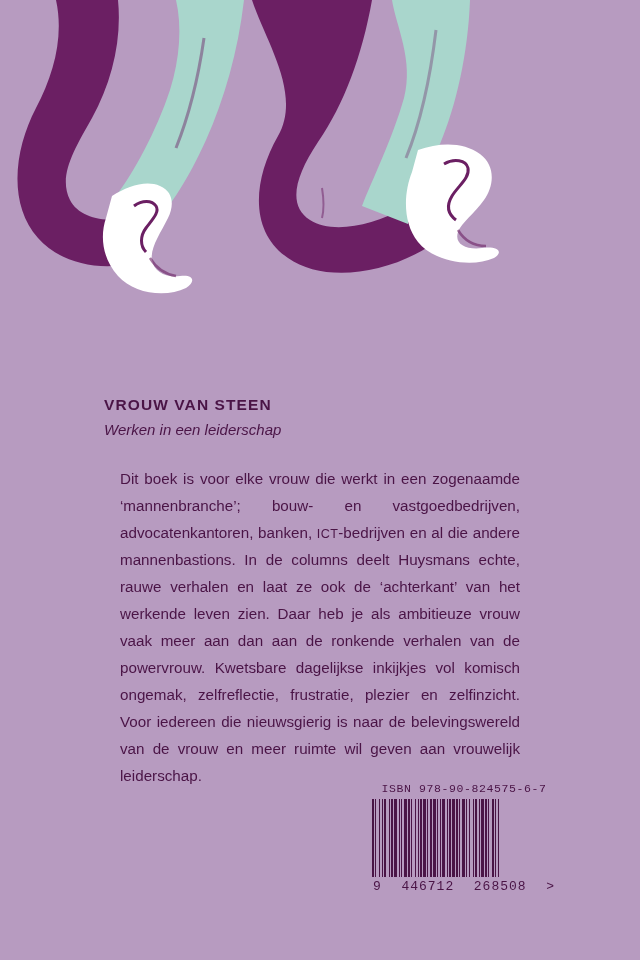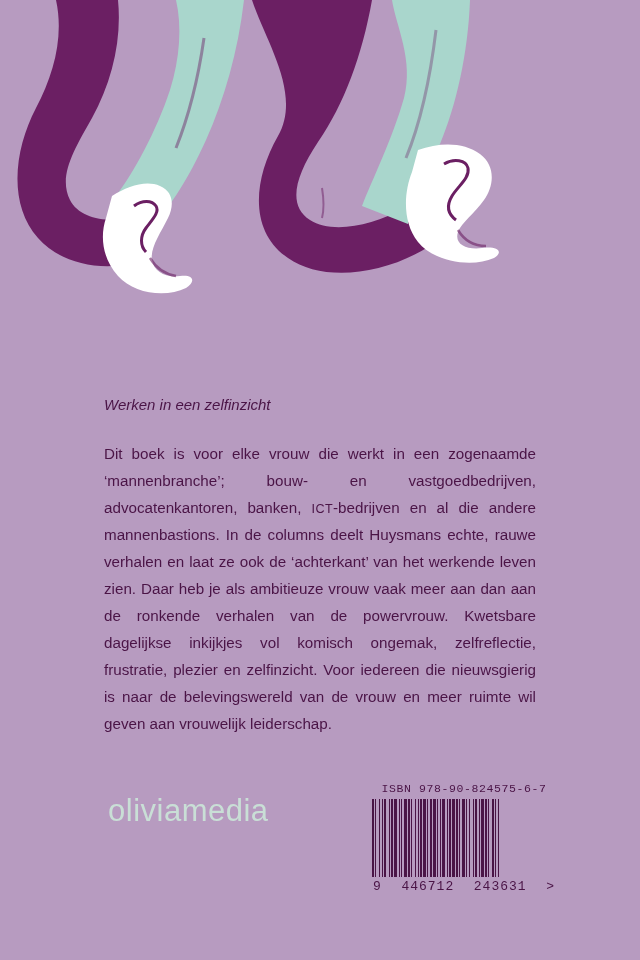--- a/index.html
+++ b/index.html
@@ -53,21 +53,21 @@
     color: #4a1446;
     margin: 0 0 26px 0;
     line-height: 1.2;
   }
   .blurb {
     font-family: "Liberation Sans", sans-serif;
     font-size: 15.2px;
     line-height: 1.78;
     color: #4a1446;
     text-align: justify;
-    margin: 0;
+    margin: 16px;
     hyphens: none;
   }
   .blurb .smallcaps {
     font-size: 12.6px;
     letter-spacing: 0.4px;
   }
 
   
   .publisher {
     position: absolute;
@@ -145,25 +145,25 @@
 
       <path d="M418 150 C440 142 464 142 480 154 C496 166 494 186 484 200 C474 214 462 222 458 232 C454 244 466 250 482 248 C498 246 504 252 494 258 C472 268 434 262 418 242 C402 222 404 192 412 172 Z" fill="#ffffff"></path>
       <path d="M444 164 C454 158 466 160 468 168 C470 178 458 186 452 196 C446 206 448 214 456 220" stroke="#6b1f63" stroke-width="3" fill="none"></path>
       <path d="M458 230 C464 240 474 246 486 246" stroke="#6b1f63" stroke-width="2.5" fill="none" opacity="0.6"></path>
 
       <path d="M322 188 C324 200 324 210 322 218" stroke="#6b1f63" stroke-width="2" fill="none" opacity="0.5"></path>
     </svg>
   </div>
 
   <div class="text-block">
-    <p class="subtitle">Werken in een zelfinzicht</p>
+    <h1 class="title">VROUW VAN STEEN</h1>
+    <p class="subtitle">Werken in een leiderschap</p>
     <p class="blurb"><span>Dit boek is voor elke vrouw die werkt in een zogenaamde ‘mannenbranche’; bouw- en vastgoedbedrijven, advocatenkantoren, banken, </span><span class="smallcaps">ICT</span><span>-bedrijven en al die andere mannenbastions. In de columns deelt Huysmans echte, rauwe verhalen en laat ze ook de ‘achterkant’ van het werkende leven zien. Daar heb je als ambitieuze vrouw vaak meer aan dan aan de ronkende verhalen van de powervrouw. Kwetsbare dagelijkse inkijkjes vol komisch ongemak, zelfreflectie, frustratie, plezier en zelfinzicht. Voor iedereen die nieuwsgierig is naar de belevingswereld van de vrouw en meer ruimte wil geven aan vrouwelijk leiderschap.</span></p>
   </div>
 
-  <div class="publisher"><span class="light">olivia</span><span class="light">media</span></div>
 
   <div class="barcode-area">
     <div class="isbn-text">ISBN 978-90-824575-6-7</div>
     <div class="barcode-bars" id="bars">
         <span style="width: 2px; background: rgb(74, 20, 70);"></span>
         <span style="width: 1px; background: transparent;"></span>
         <span style="width: 1px; background: rgb(74, 20, 70);"></span>
         <span style="width: 3px; background: transparent;"></span>
         <span style="width: 1px; background: rgb(74, 20, 70);"></span>
         <span style="width: 2px; background: transparent;"></span>
@@ -238,18 +238,18 @@
         <span style="width: 2px; background: rgb(74, 20, 70);"></span>
         <span style="width: 1px; background: transparent;"></span>
         <span style="width: 1px; background: rgb(74, 20, 70);"></span>
         <span style="width: 2px; background: transparent;"></span>
         <span style="width: 1px; background: rgb(74, 20, 70);"></span>
         <span style="width: 1px; background: transparent;"></span>
       </div>
     <div class="barcode-digits">
       <span>9</span>
       <span>446712</span>
-      <span>243631</span>
+      <span>268508</span>
       <span>&gt;</span>
     </div>
   </div>
 
 </div>
 
 </body></html>

